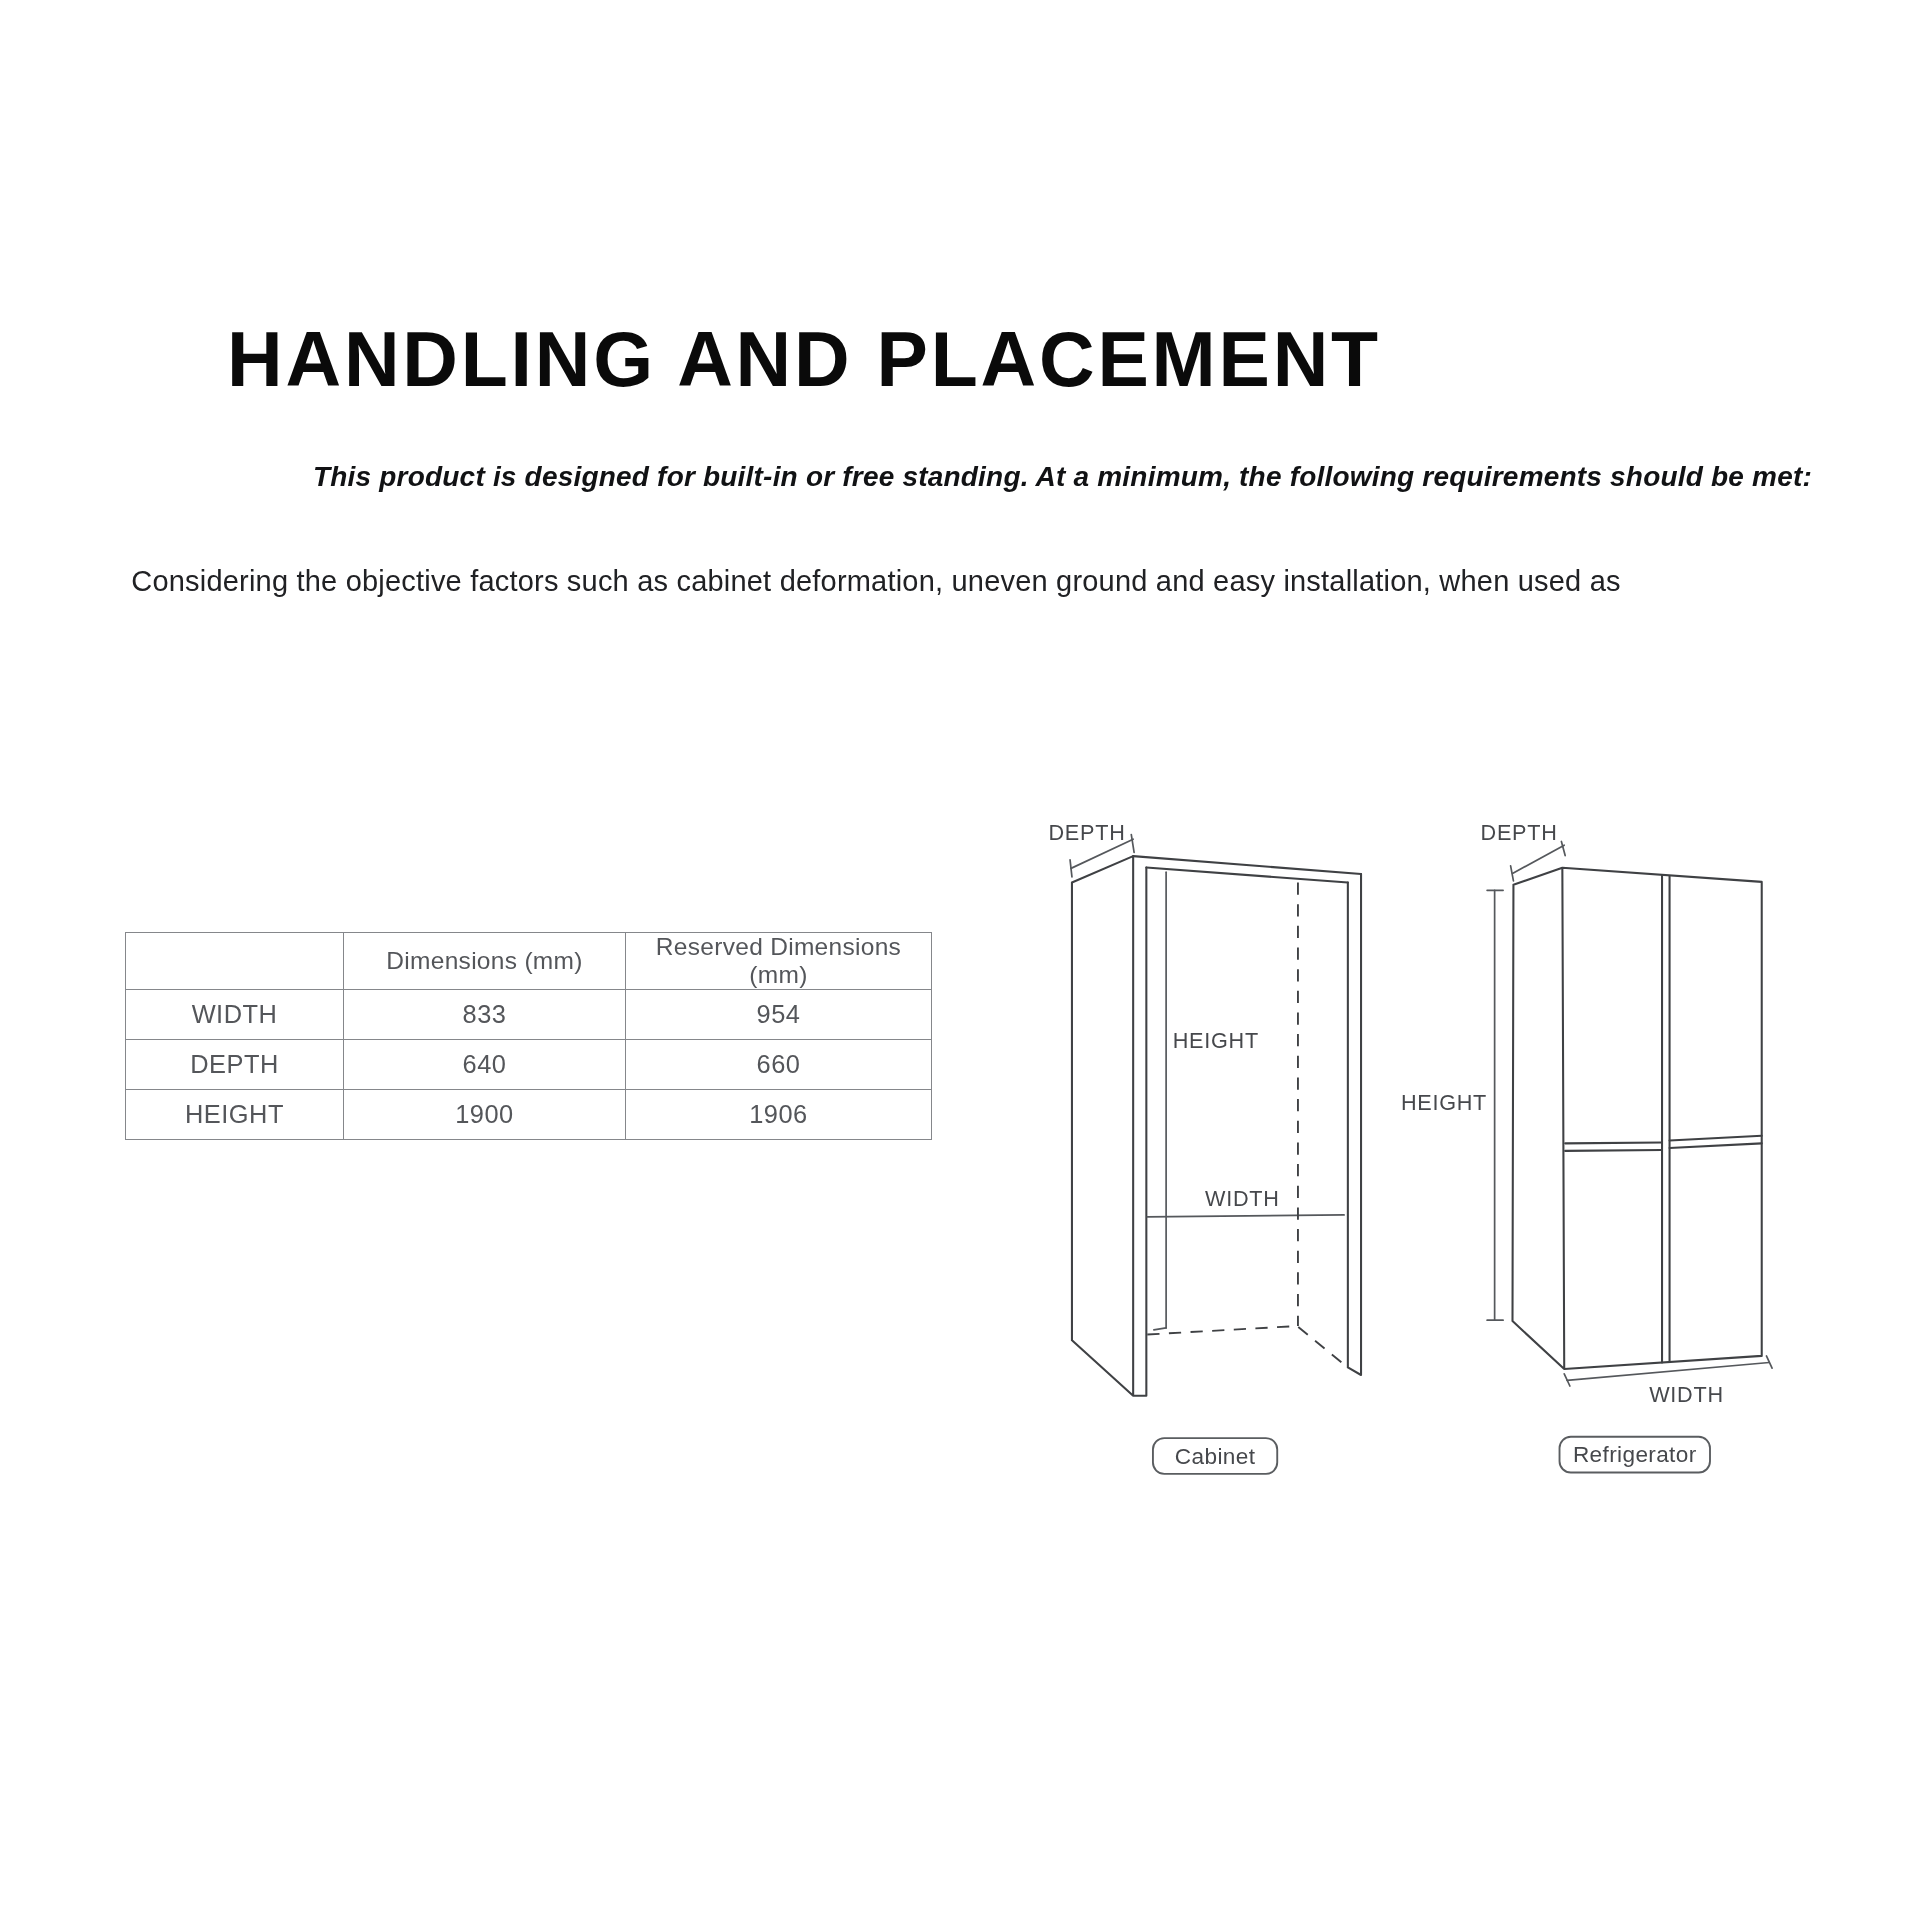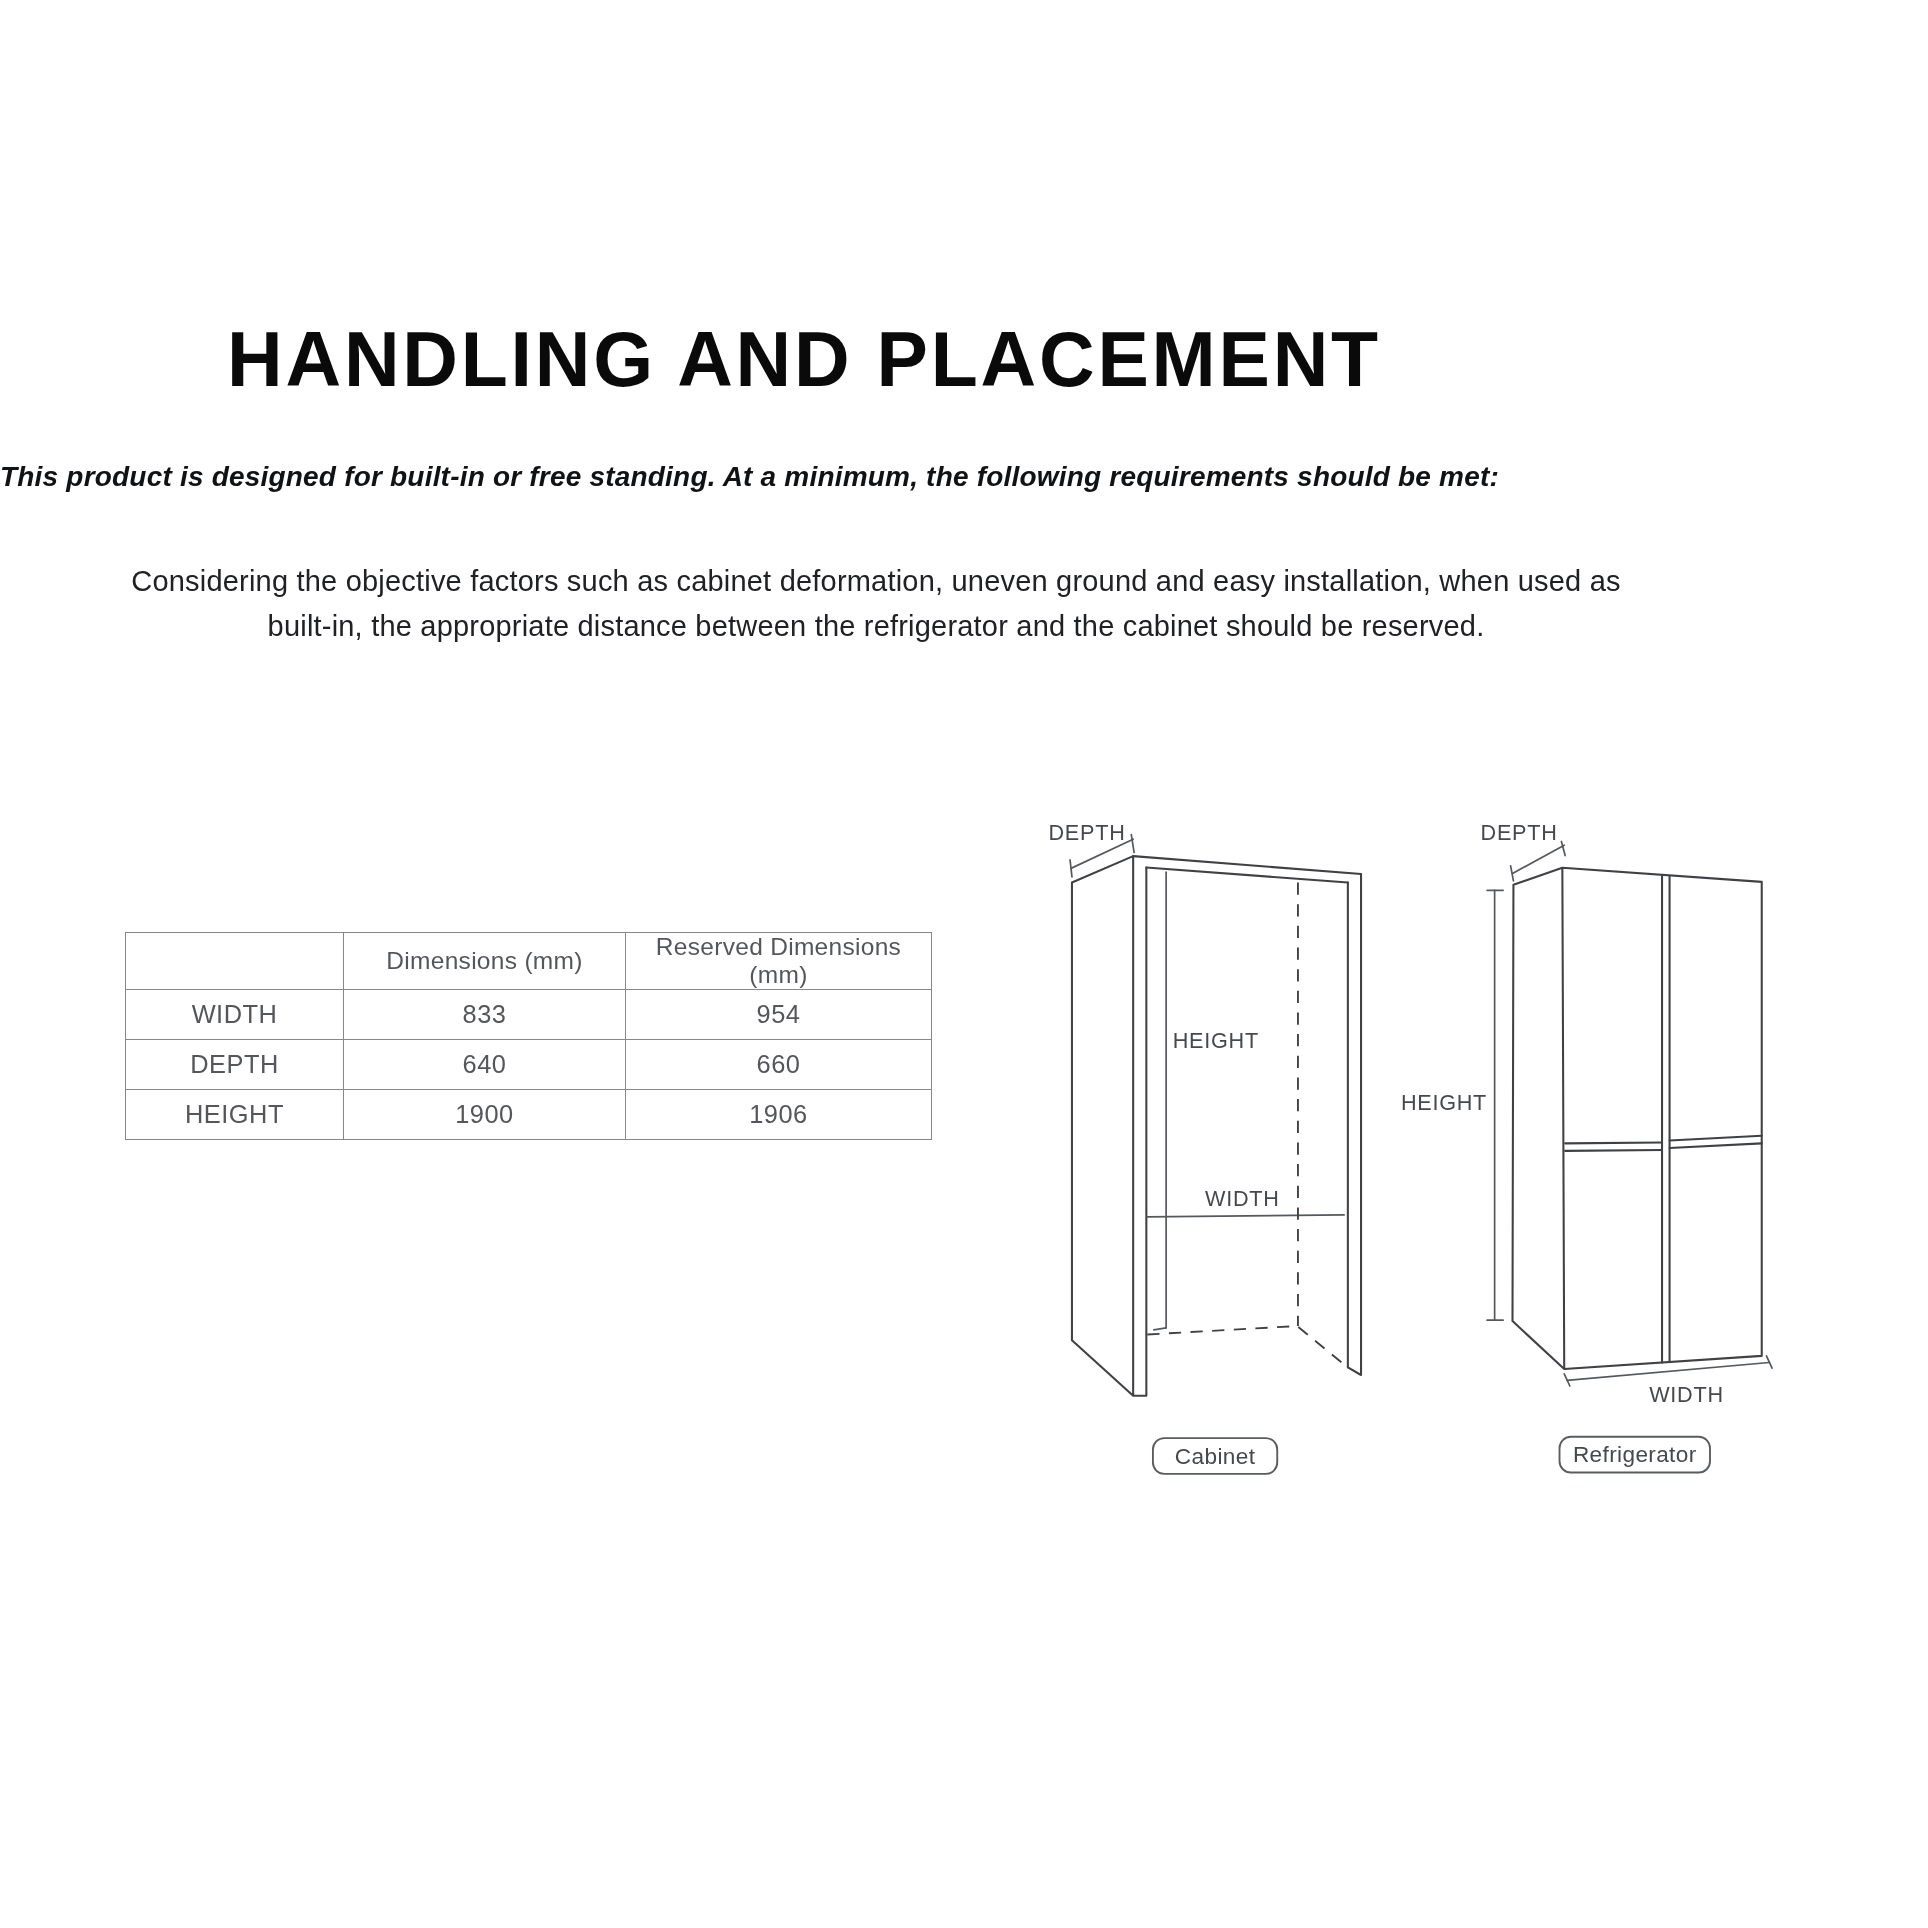--- a/index.html
+++ b/index.html
@@ -16,21 +16,21 @@
     text-align:center;
     font-size:77px;
     font-weight:700;
     letter-spacing:2.8px;
     color:#0a0a0a;
     line-height:1;
   }
   .subtitle{
     position:absolute;
     top:461px;left:0;width:1812px;
-    text-align:left;
+    text-align:right;
     font-size:28px;
     font-weight:700;
     font-style:italic;
     color:#111214;
     letter-spacing:0.2px;
   }
   .body-text{
     position:absolute;
     top:559px;left:0;width:1752px;
     text-align:center;
@@ -94,21 +94,20 @@
 <body>
 
 <div class="canvas">
 
   <h1 class="page-title">HANDLING AND PLACEMENT</h1>
 
   <div class="subtitle">This product is designed for built-in or free standing. At a minimum, the following requirements should be met:</div>
 
   <div class="body-text">
     <div>Considering the objective factors such as cabinet deformation, uneven ground and easy installation, when used as</div>
-    <div>built-in, the appropriate distance between the refrigerator and the cabinet should be reserved.</div>
   </div>
 
   <table class="dims">
     <colgroup>
         <col class="c1">
         <col class="c2">
         <col class="c3">
       </colgroup>
     <thead>
       <tr>

